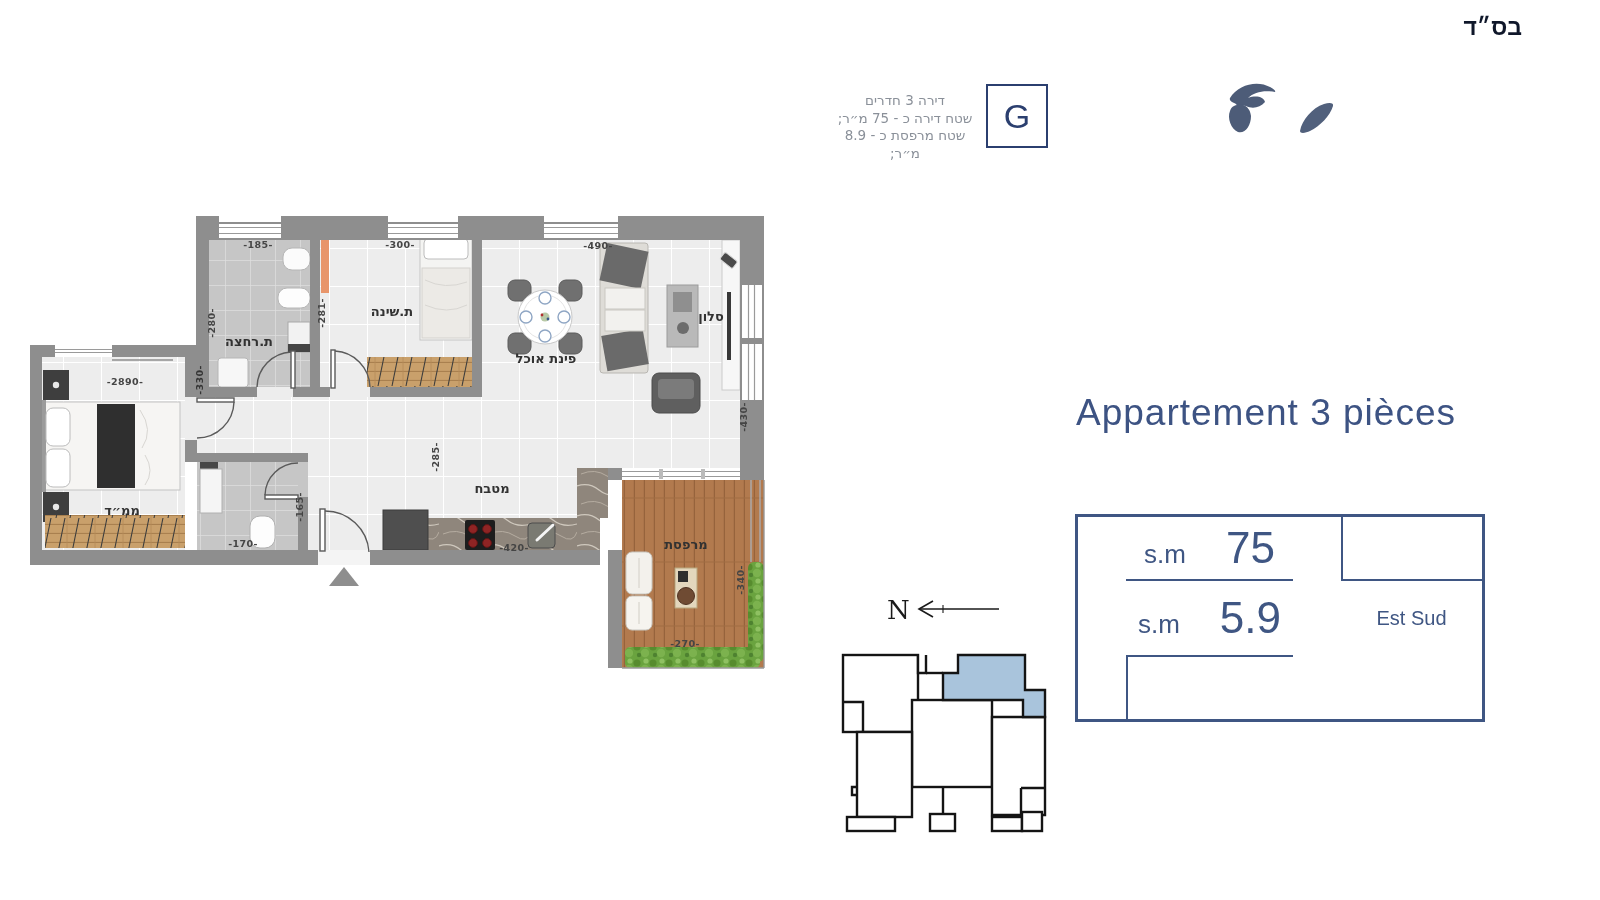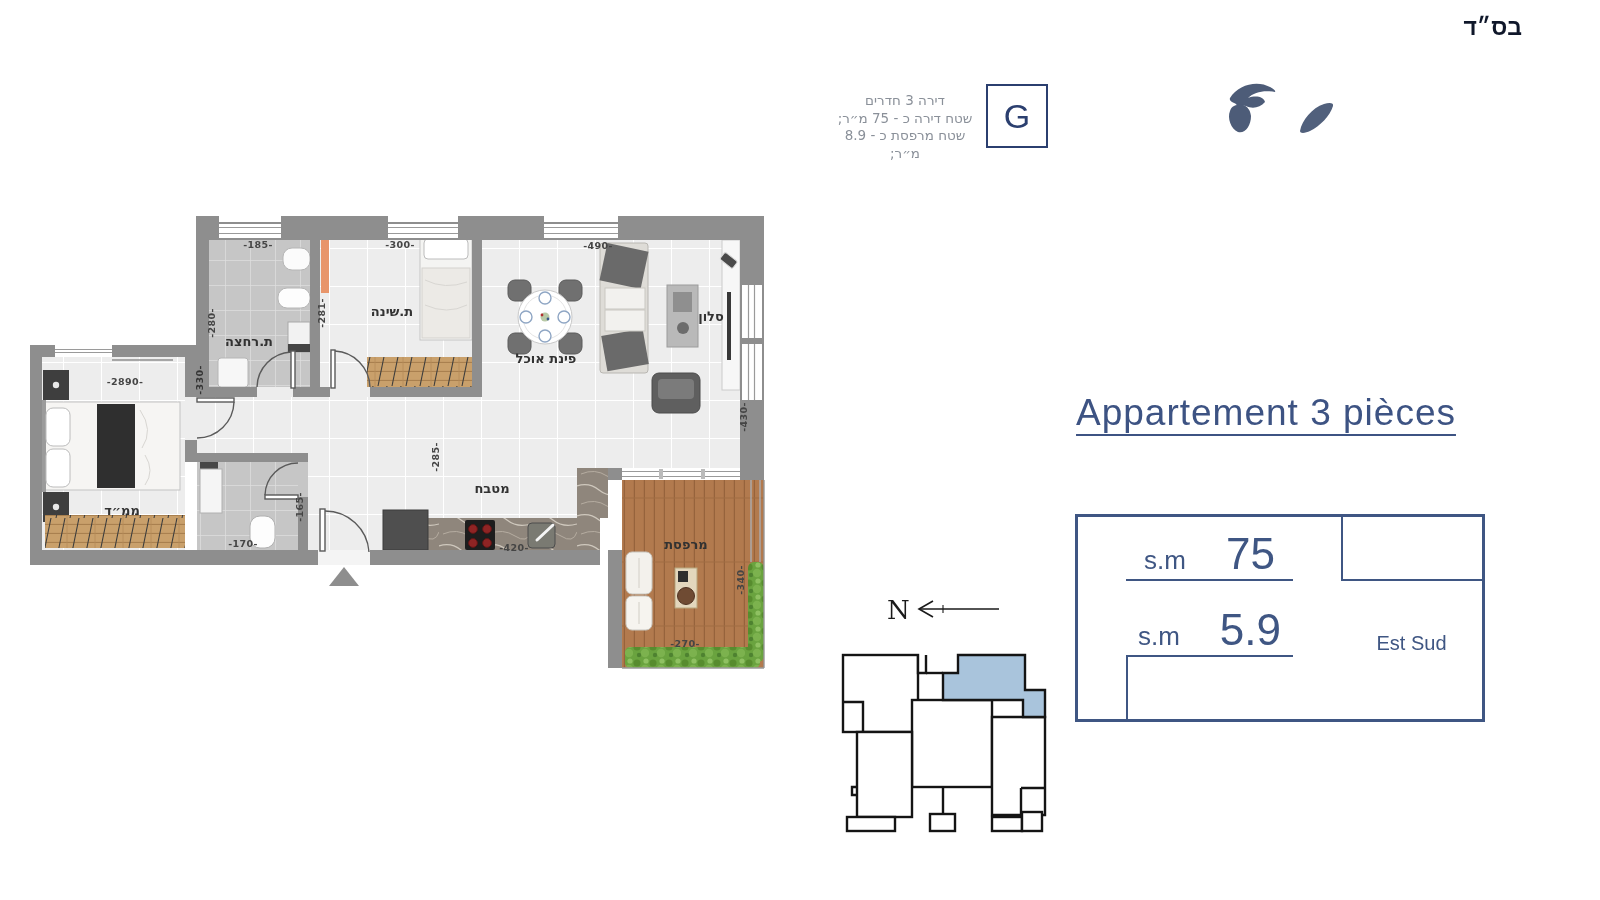--- a/index.html
+++ b/index.html
@@ -10,26 +10,26 @@
   .header-group{position:absolute;left:832px;top:84px;width:216px;display:flex;align-items:flex-start;}
   .header-lines{width:146px;direction:rtl;text-align:center;color:#8a9099;font-size:13.5px;
                 line-height:17.5px;font-family:"DejaVu Sans",sans-serif;margin-top:8px;}
   .unit-box{width:58px;height:60px;border:2.5px solid #2b3f6f;margin-left:8px;display:flex;
             align-items:center;justify-content:center;}
   .unit-box span{font-size:34px;color:#2b3f6f;font-weight:400;}
   .birds{position:absolute;left:1218px;top:76px;}
   
   .apt-title{position:absolute;left:1040px;top:392px;width:452px;text-align:center;
              font-size:37px;color:#3d5383;letter-spacing:1px;
-             text-decoration:underline;text-decoration-thickness:2px;text-underline-offset:9px;}
+             text-decoration-thickness:2px;text-underline-offset:9px;}
   
   .sum-table{position:absolute;left:1075px;top:514px;width:404px;border:3px solid #3f5683;
              display:grid;grid-template-columns:215px 1fr;grid-template-rows:62px 76px 64px;
              color:#3f5683;}
-  .sum-table .cell{display:flex;align-items:flex-end;justify-content:center;margin-left:48px;}
+  .sum-table .cell{display:flex;align-items:center;justify-content:center;margin-left:48px;}
   .sum-table .c-right{border-left:2.5px solid #3f5683;}
   .sum-table .r2{border-top:2.5px solid #3f5683;}
   .sum-table .r3{border-top:2.5px solid #3f5683;}
   .pair{display:flex;align-items:baseline;gap:40px;}
   .pair .lbl{font-size:26px;}
   .pair .val{font-size:44px;}
   .note{font-size:27px;line-height:35px;text-align:center;}
   .estsud{font-size:20px;}
   .north{position:absolute;left:885px;top:592px;}
   .siteplan{position:absolute;left:820px;top:640px;}

